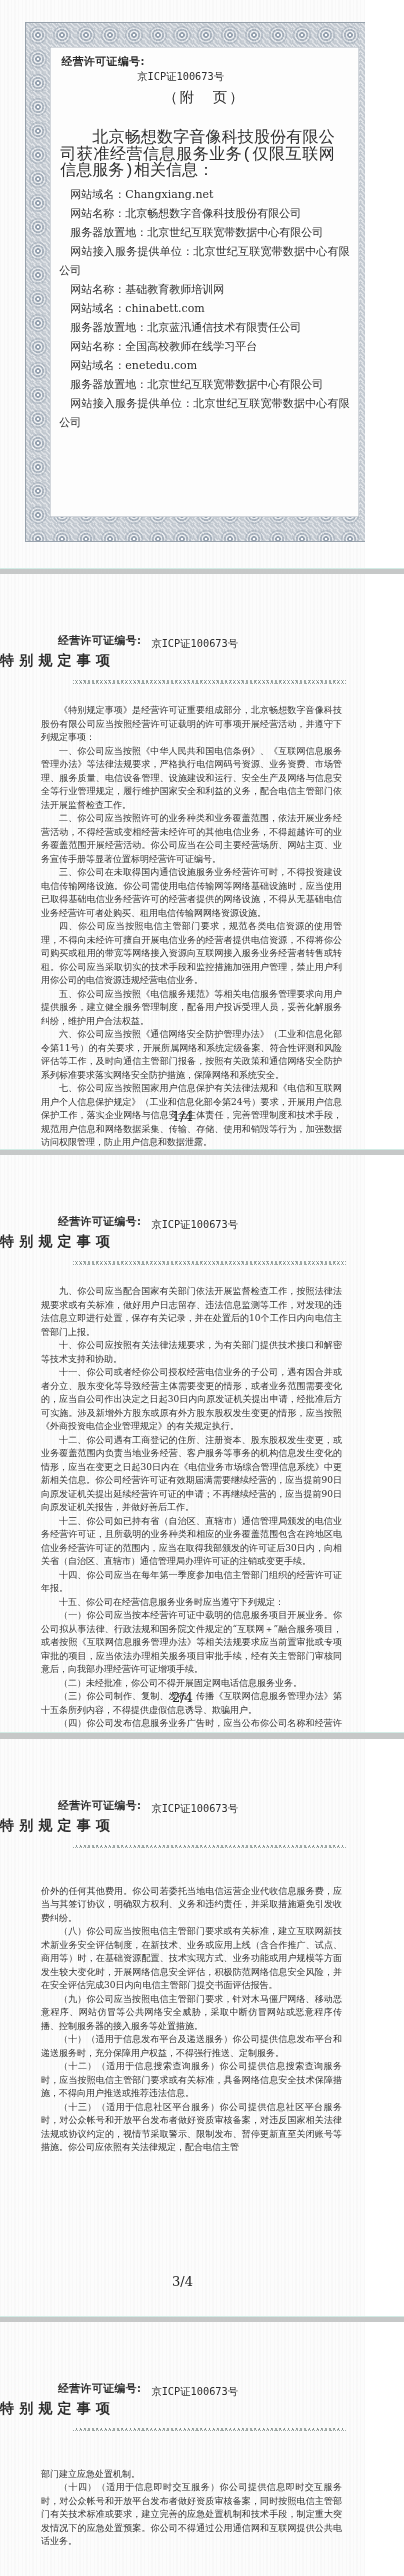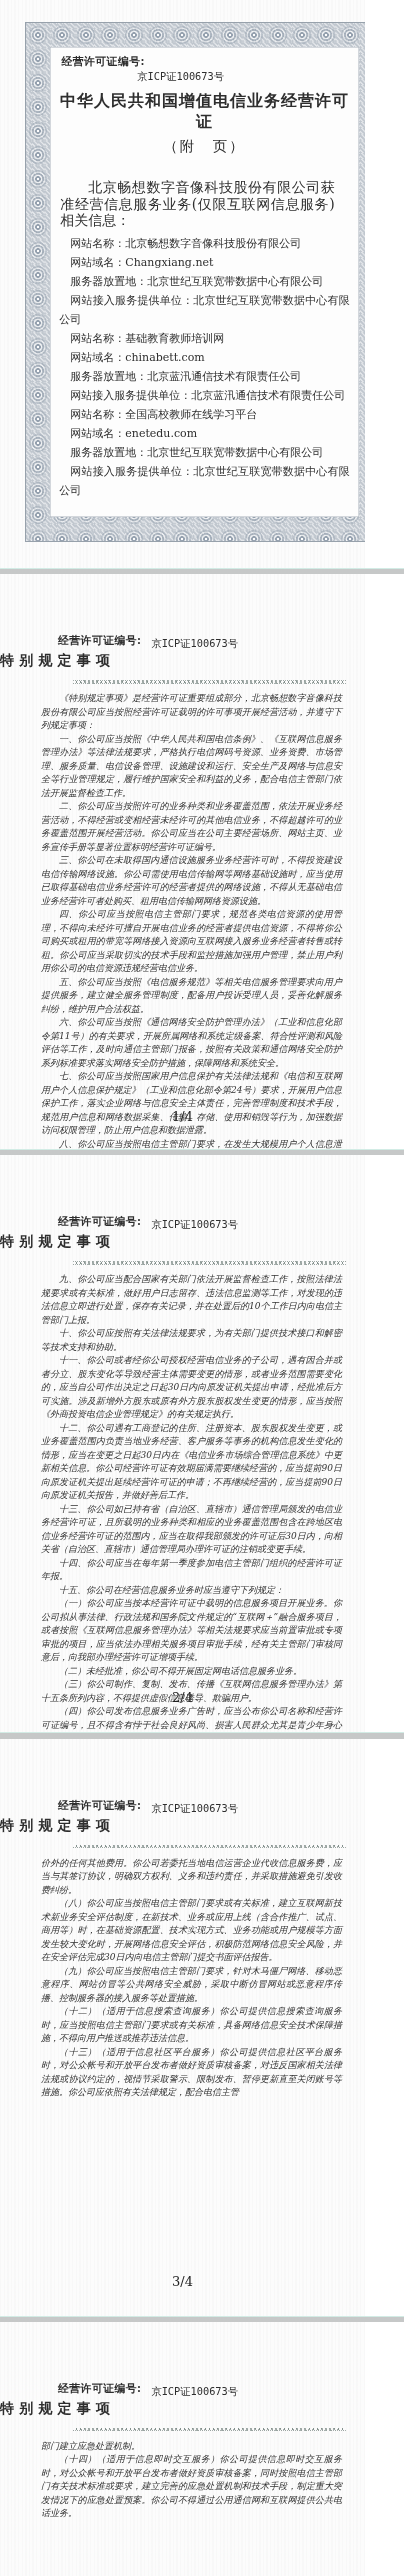--- a/index.html
+++ b/index.html
@@ -66,22 +66,22 @@
   .cert-title{
     margin:7.2px 0 0 0; text-align:center;
     font-size:16px; font-weight:bold; letter-spacing:1px;
   }
   .cert-subtitle{
     margin-top:4.1px; text-align:center;
     font-size:14.4px; font-weight:normal; letter-spacing:2.1px;
   }
   .cert-intro{
     margin:23px 15px 0 1px;
-    font-size:14px; line-height:16.5px;
-    text-align:justify; text-indent:2em;
+    font-size:16px; line-height:16.5px;
+    text-align:justify; text-indent:2em;font-family:Liberation Mono, monospace;
   }
   .cert-items{margin-top:5.2px;}
   .cert-items p{
     margin:0; padding:0;
     font-size:11px; line-height:19px;
     text-align:justify; text-indent:1em;
   }
 
   
   .hdr{
@@ -96,54 +96,52 @@
     position:absolute; top:78px; left:0; width:100%; margin:0;
     text-align:left; font-size:14px; font-weight:bold; letter-spacing:5.2px;
   }
   .wavy{
     position:absolute; top:106px; left:73px; width:273px; height:3.6px;
     background-image:
       repeating-linear-gradient(60deg, rgba(120,134,130,.75) 0 1px, transparent 1px 3.6px),
       repeating-linear-gradient(-60deg, rgba(120,134,130,.65) 0 1px, transparent 1px 3.6px);
   }
   .body{
-    position:absolute; top:118px; left:41px; right:23px;
+    position:absolute; top:130px; left:41px; right:23px;
     font-size:9px; line-height:13.5px;
-    text-align:justify; color:#303030;font-style:italic;
+    text-align:justify; color:#303030;
   }
   .body p{margin:0; padding:0; text-indent:2em;}
-  .body p.noindent{text-indent:0;}
+  .body p.noindent{text-indent:0;margin-top:16px;}
   .page-num{
     position:absolute; top:535px; left:0; width:100%;
     text-align:center; font-size:13px; color:#222;
     font-family:"DejaVu Serif","Liberation Serif",serif;
   }
 </style>
 </head>
 <body>
 
 <div class="canvas">
 
   <section class="page pg1">
     <div class="cert-frame">
       <div class="cert-inner">
         <span class="cert-lic-label">经营许可证编号:</span>
         <span class="cert-lic-value">京ICP证100673号</span>
-        <h1 class="cert-title">中华人民共和国增值电信业务经营许可证</h1>
         <div class="cert-subtitle">（附　页）</div>
         <p class="cert-intro">北京畅想数字音像科技股份有限公司获准经营信息服务业务(仅限互联网信息服务)相关信息：</p>
         <div class="cert-items">
+            <p>网站域名：Changxiang.net</p>
             <p>网站名称：北京畅想数字音像科技股份有限公司</p>
-            <p>网站域名：Changxiang.net</p>
             <p>服务器放置地：北京世纪互联宽带数据中心有限公司</p>
             <p>网站接入服务提供单位：北京世纪互联宽带数据中心有限公司</p>
             <p>网站名称：基础教育教师培训网</p>
             <p>网站域名：chinabett.com</p>
             <p>服务器放置地：北京蓝汛通信技术有限责任公司</p>
-            <p>网站接入服务提供单位：北京蓝汛通信技术有限责任公司</p>
             <p>网站名称：全国高校教师在线学习平台</p>
             <p>网站域名：enetedu.com</p>
             <p>服务器放置地：北京世纪互联宽带数据中心有限公司</p>
             <p>网站接入服务提供单位：北京世纪互联宽带数据中心有限公司</p>
           </div>
       </div>
     </div>
   </section>
 
   <div class="page-sep"></div>
@@ -201,20 +199,21 @@
     <div class="hdr">
       <span class="lbl">经营许可证编号:</span>
       <span class="val">京ICP证100673号</span>
     </div>
     <h2 class="sp-title">特别规定事项</h2>
     <div class="wavy"></div>
     <div class="body">
         <p class="noindent">价外的任何其他费用。你公司若委托当地电信运营企业代收信息服务费，应当与其签订协议，明确双方权利、义务和违约责任，并采取措施避免引发收费纠纷。</p>
         <p>（八）你公司应当按照电信主管部门要求或有关标准，建立互联网新技术新业务安全评估制度，在新技术、业务或应用上线（含合作推广、试点、商用等）时，在基础资源配置、技术实现方式、业务功能或用户规模等方面发生较大变化时，开展网络信息安全评估，积极防范网络信息安全风险，并在安全评估完成30日内向电信主管部门提交书面评估报告。</p>
         <p>（九）你公司应当按照电信主管部门要求，针对木马僵尸网络、移动恶意程序、网站仿冒等公共网络安全威胁，采取中断仿冒网站或恶意程序传播、控制服务器的接入服务等处置措施。</p>
+        <p>（十）（适用于信息发布平台及递送服务）你公司提供信息发布平台和递送服务时，充分保障用户权益，不得强行推送、定制服务。</p>
         <p>（十二）（适用于信息搜索查询服务）你公司提供信息搜索查询服务时，应当按照电信主管部门要求或有关标准，具备网络信息安全技术保障措施，不得向用户推送或推荐违法信息。</p>
         <p>（十三）（适用于信息社区平台服务）你公司提供信息社区平台服务时，对公众帐号和开放平台发布者做好资质审核备案，对违反国家相关法律法规或协议约定的，视情节采取警示、限制发布、暂停更新直至关闭账号等措施。你公司应依照有关法律规定，配合电信主管</p>
       </div>
     <div class="page-num">3/4</div>
   </section>
 
   <div class="page-sep"></div>
 
   <section class="page pg5">
     <div class="hdr">

